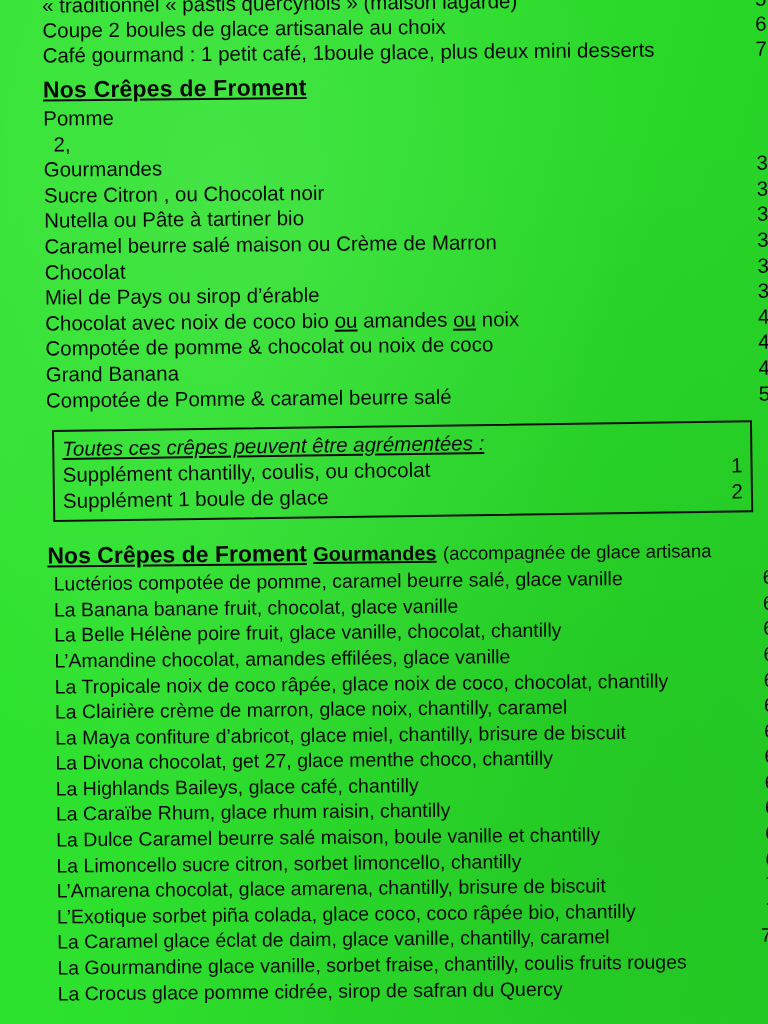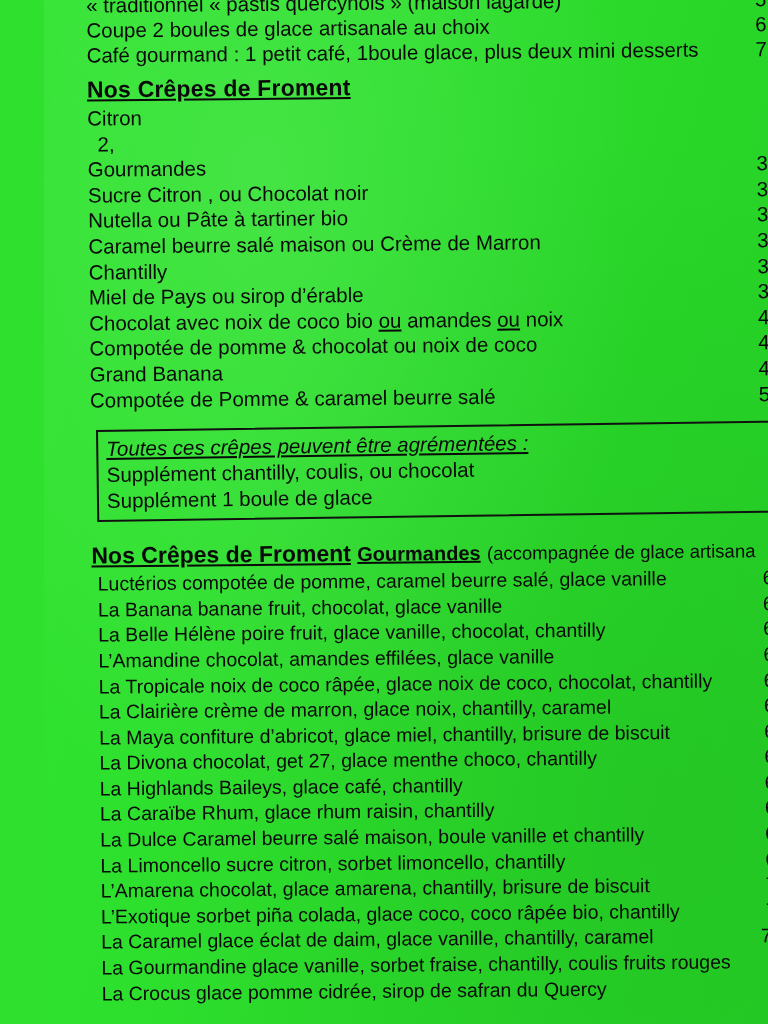--- a/index.html
+++ b/index.html
@@ -12,21 +12,20 @@
     height: 1024px;
     overflow: hidden;
     font-family: "Liberation Sans", sans-serif;
     color: #0a0a0a;
     position: relative;
   }
   .page {
     position: absolute;
     inset: 0;
     background: linear-gradient(105deg, #31e431 0%, #2ee02e 35%, #28d628 70%, #25d025 100%);
-    margin-left: 44px;
   }
   .sheen {
     position: absolute;
     left: 0; top: 0; right: 0; bottom: 0;
     background: radial-gradient(ellipse at 30% 18%, rgba(255,255,255,0.10), rgba(255,255,255,0) 55%),
                 radial-gradient(ellipse at 85% 80%, rgba(0,0,0,0.06), rgba(0,0,0,0) 60%);
     pointer-events: none;
   }
   .content {
     position: relative;
@@ -142,21 +141,21 @@
       <div class="row">
         <span class="txt">Café gourmand : 1 petit café, 1boule glace, plus deux mini desserts</span>
         <span class="price">7,</span>
       </div>
     </div>
 
     <div class="heading">Nos Crêpes de Froment</div>
 
     <div class="list">
       <div class="row">
-        <span class="txt">Citron</span>
+        <span class="txt">Pomme</span>
         <span class="price"></span>
       </div>
       <div class="row">
         <span class="price">2,</span>
       </div>
       <div class="row">
         <span class="txt">Gourmandes</span>
         <span class="price">3,</span>
       </div>
       <div class="row">
@@ -165,21 +164,21 @@
       </div>
       <div class="row">
         <span class="txt">Nutella ou Pâte à tartiner bio</span>
         <span class="price">3,</span>
       </div>
       <div class="row">
         <span class="txt">Caramel beurre salé maison ou Crème de Marron</span>
         <span class="price">3,</span>
       </div>
       <div class="row">
-        <span class="txt">Chantilly</span>
+        <span class="txt">Chocolat</span>
         <span class="price">3,</span>
       </div>
       <div class="row">
         <span class="txt">Miel de Pays ou sirop d’érable</span>
         <span class="price">3,</span>
       </div>
       <div class="row">
         <span class="txt">Chocolat avec noix de coco bio <u>ou</u>  amandes <u>ou</u> noix</span>
         <span class="price">4,</span>
       </div>

